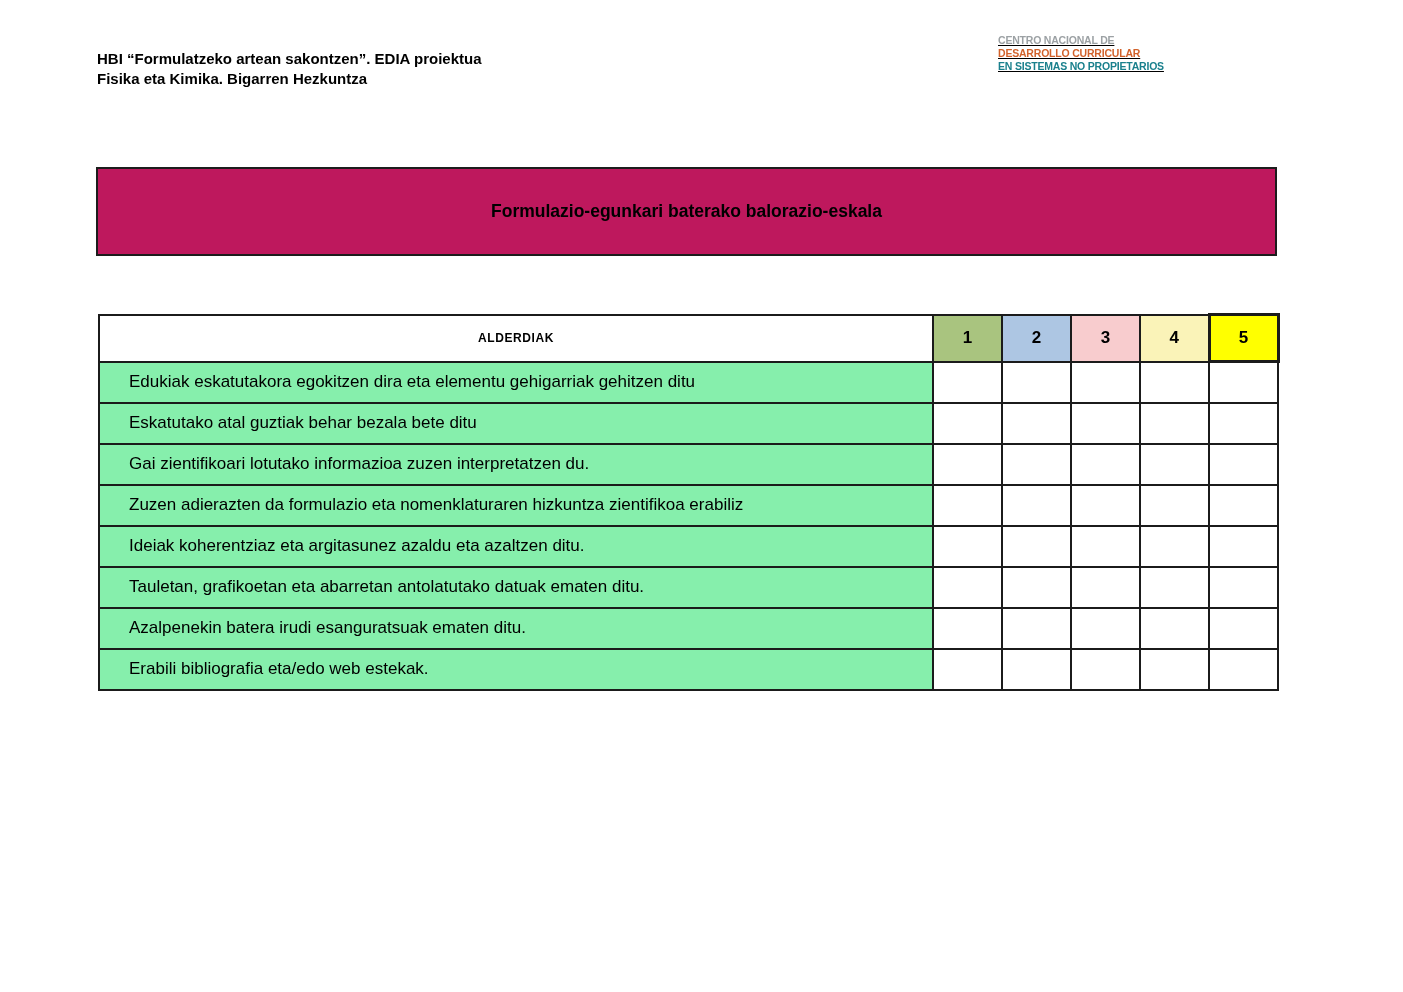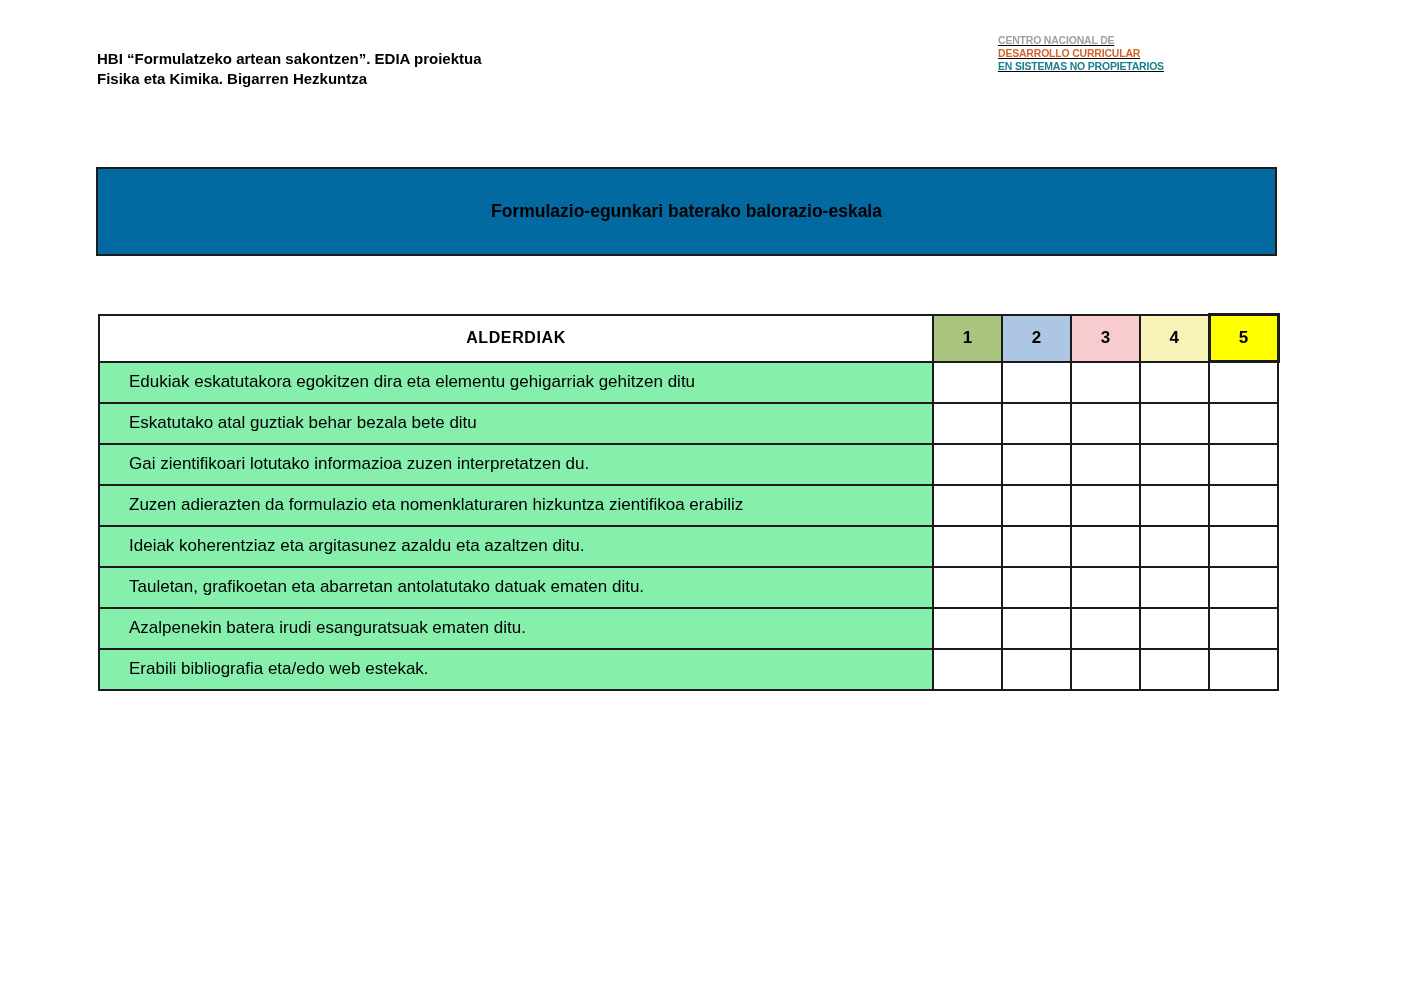--- a/index.html
+++ b/index.html
@@ -20,21 +20,21 @@
   
   .banner {
     position:absolute; left:96px; top:167px; width:1181px; height:89px;
     border:2px solid #1c1c1c; display:flex; align-items:center; justify-content:center;
   }
   .banner-title { font-size:17.5px; font-weight:bold; }
 
   
   .rubric { position:absolute; left:98px; top:313px; width:1179px; border-collapse:collapse; table-layout:fixed; }
   .rubric th, .rubric td { border:2px solid #1b1b1b; overflow:hidden; }
-  .aspect-header { background:#ffffff; height:47px; font-size:16px; font-weight:bold; letter-spacing:0.6px; text-align:center; vertical-align:middle; }
+  .aspect-header { background:#ffffff; height:47px; font-size:12px; font-weight:bold; letter-spacing:0.6px; text-align:center; vertical-align:middle; }
   .score-header { height:47px; font-size:17px; font-weight:bold; text-align:center; vertical-align:middle; }
   .score-header.thick { border-width:3px; }
   .label-cell { background:#86efac; height:41px; font-size:17px; padding-left:29px; text-align:left; vertical-align:middle; font-weight:normal;margin-top:12px; }
   .score-cell { background:#ffffff; height:41px; }
 
   
   .cc-badge {
     position:absolute; left:655px; top:889px; width:113px; height:39px;
     background:#ABABAB; border:2px solid #000; display:flex;
   }
@@ -70,21 +70,21 @@
   </div>
 
   <div class="logo">
     <div class="logo-tags">
       <div style="color: rgb(156, 161, 164);">CENTRO NACIONAL DE</div>
       <div style="color: rgb(210, 98, 43);">DESARROLLO CURRICULAR</div>
       <div style="color: rgb(26, 128, 141);">EN SISTEMAS NO PROPIETARIOS</div>
     </div>
   </div>
 
-  <div class="banner" style="background: #0369a1;">
+  <div class="banner" style="background: #be185d;">
     <div class="banner-title">Formulazio-egunkari baterako balorazio-eskala</div>
   </div>
 
   <table class="rubric">
     <colgroup>
       <col style="width:834px">
       <col style="width:69px">
         <col style="width:69px">
         <col style="width:69px">
         <col style="width:69px">

